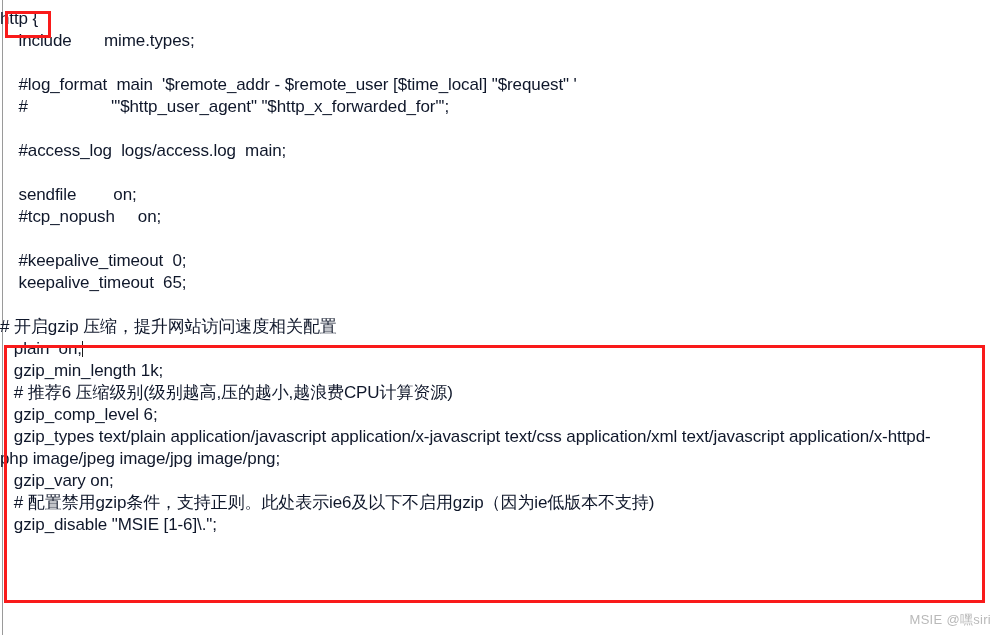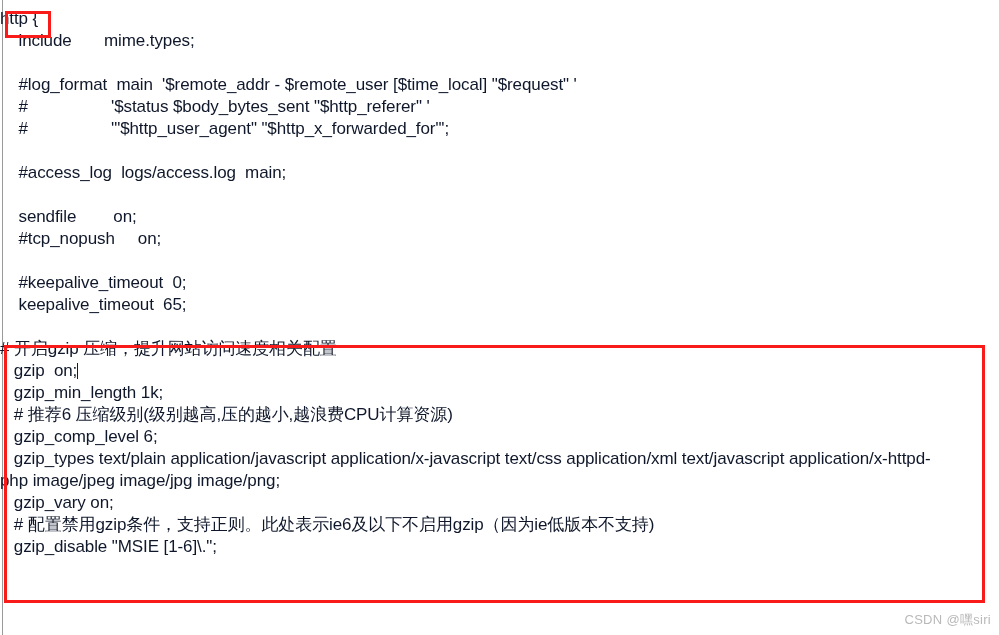--- a/index.html
+++ b/index.html
@@ -105,41 +105,40 @@
 
 <div id="page">
 
   <div class="margin-rule"></div>
 
   <div id="code">
       <div class="line"><span>http {</span></div>
       <div class="line"><span>    include       mime.types;</span></div>
       <div class="line blank"><span></span></div>
       <div class="line"><span>    #log_format  main  '$remote_addr - $remote_user [$time_local] "$request" '</span></div>
-      <div class="line"><span>    #                  '$status $body_bytes_sent "$http_referer" '</span></div>
       <div class="line"><span>    #                  '"$http_user_agent" "$http_x_forwarded_for"';</span></div>
       <div class="line blank"><span></span></div>
       <div class="line"><span>    #access_log  logs/access.log  main;</span></div>
       <div class="line blank"><span></span></div>
       <div class="line"><span>    sendfile        on;</span></div>
       <div class="line"><span>    #tcp_nopush     on;</span></div>
       <div class="line blank"><span></span></div>
       <div class="line"><span>    #keepalive_timeout  0;</span></div>
       <div class="line"><span>    keepalive_timeout  65;</span></div>
       <div class="line blank"><span></span></div>
       <div class="line"><span># 开启gzip 压缩，提升网站访问速度相关配置</span></div>
-      <div class="line"><span>   gzip  on;</span><span class="caret"></span></div>
+      <div class="line"><span>   plain  on;</span><span class="caret"></span></div>
       <div class="line"><span>   gzip_min_length 1k;</span></div>
       <div class="line"><span>   # 推荐6 压缩级别(级别越高,压的越小,越浪费CPU计算资源)</span></div>
       <div class="line"><span>   gzip_comp_level 6;</span></div>
       <div class="line"><span>   gzip_types text/plain application/javascript application/x-javascript text/css application/xml text/javascript application/x-httpd-</span></div>
       <div class="line"><span>php image/jpeg image/jpg image/png;</span></div>
       <div class="line"><span>   gzip_vary on;</span></div>
       <div class="line"><span>   # 配置禁用gzip条件，支持正则。此处表示ie6及以下不启用gzip（因为ie低版本不支持)</span></div>
       <div class="line"><span>   gzip_disable "MSIE [1-6]\.";</span></div>
     </div>
 
   <div class="redbox" id="redbox-http"></div>
   <div class="redbox" id="redbox-gzip"></div>
 
-  <div id="watermark">CSDN @嘿siri</div>
+  <div id="watermark">MSIE @嘿siri</div>
 
 </div>
 
 </body></html>

